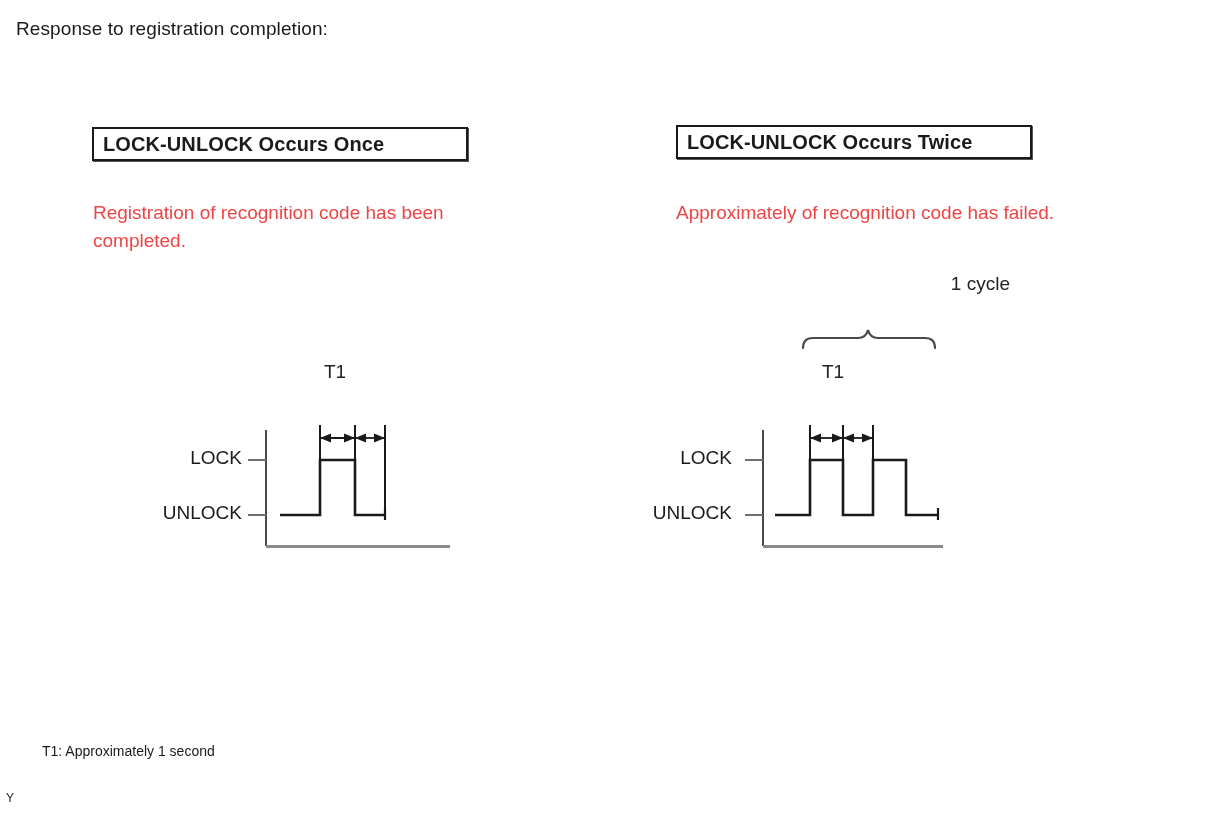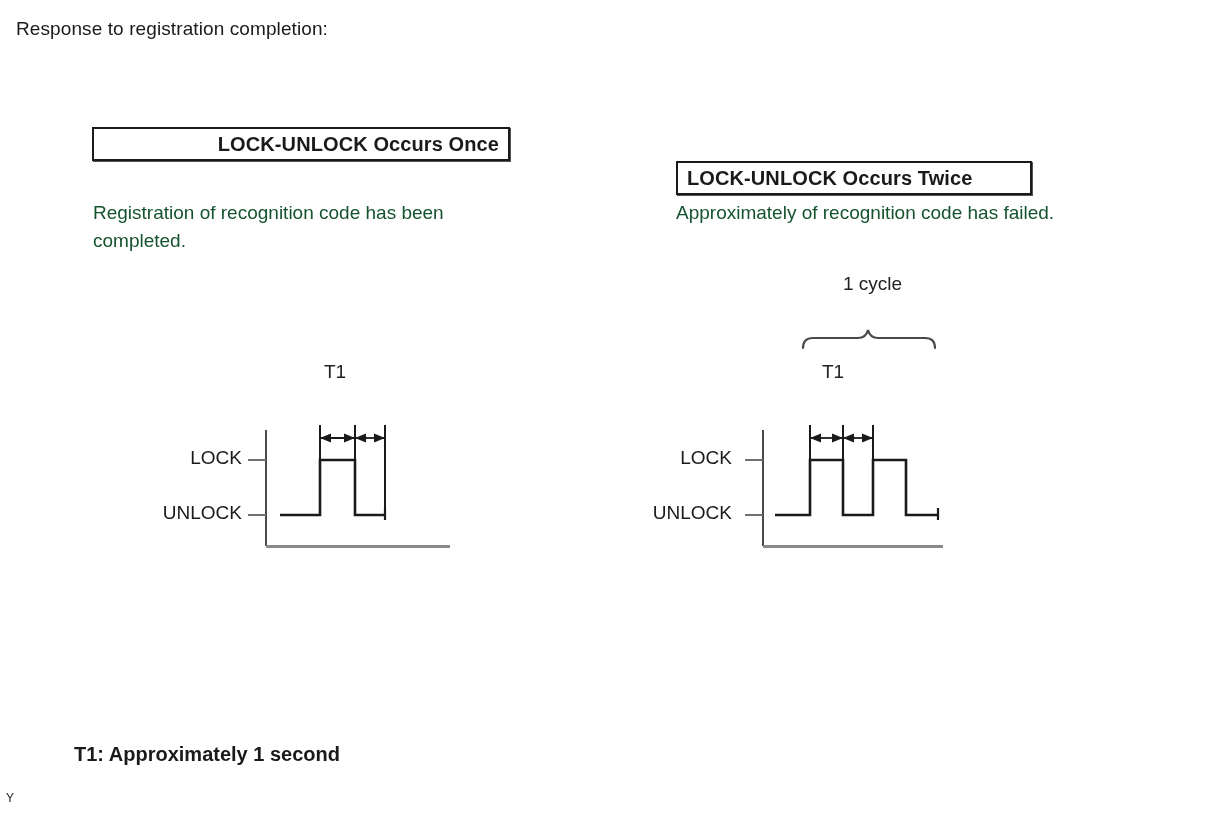--- a/index.html
+++ b/index.html
@@ -39,53 +39,52 @@
   .case-heading-box > span {
     font-size: 20px;
     font-weight: bold;
     white-space: nowrap;
     letter-spacing: 0.1px;
   }
 
   .case-desc {
     font-size: 19px;
     line-height: 28px;
-    color: #14532d;
+    color: #ef4444;
   }
 
   .cycle-label, .t1-label {
     font-size: 19px;
     color: #222;
     white-space: nowrap;
   }
 
   .wave-svg { display: block; }
 
   #footnote {
     left: 42px;
     top: 743px;
-    font-size: 20px;
-    font-weight: bold;
+    font-size: 14px;
+    font-weight: normal;
     white-space: nowrap;
-    margin-left: 32px;
   }
   #corner-mark {
     left: 6px;
     top: 791px;
     font-size: 12px;
     color: #222;
     white-space: nowrap;
   }
 </style>
 </head>
 <body>
 
 <div class="abs" id="page-title">Response to registration completion:</div>
 
-<div class="abs case-heading-box" style="left:92px; top:127px; width:418px; height:34px;justify-content:flex-end;">
+<div class="abs case-heading-box" style="left:92px; top:127px; width:376px; height:34px;">
   <span>LOCK-UNLOCK Occurs Once</span>
 </div>
 
 <div class="abs case-desc" style="left:93px; top:199px; width:390px;">Registration of recognition code has been completed.</div>
 
 <div class="abs t1-label" style="left:297px; top:361px; width:76px; text-align:center;">T1</div>
 
 <div class="abs" style="left:120px; top:425px;">
   <svg class="wave-svg" width="350" height="135" viewBox="0 0 350 135">
 
@@ -117,27 +116,27 @@
     </g>
 
     <polyline points="160,90 200,90 200,35 235,35 235,90 265,90" fill="none" stroke="#1a1a1a" stroke-width="2.6" stroke-linejoin="miter" stroke-linecap="butt"></polyline>
     <line x1="265" y1="83" x2="265" y2="95" stroke="#1a1a1a" stroke-width="2.2"></line>
   </svg>
 </div>
 
 <div class="abs" style="left:168px; top:447px; width:74px; text-align:right; font-size:19px;">LOCK</div>
 <div class="abs" style="left:128px; top:502px; width:114px; text-align:right; font-size:19px;">UNLOCK</div>
 
-<div class="abs case-heading-box" style="left:676px; top:125px; width:356px; height:34px;margin-top:36px;">
+<div class="abs case-heading-box" style="left:676px; top:125px; width:356px; height:34px;">
   <span>LOCK-UNLOCK Occurs Twice</span>
 </div>
 
 <div class="abs case-desc" style="left:676px; top:199px; width:470px;">Approximately of recognition code has failed.</div>
 
-<div class="abs cycle-label" style="left:735px; top:273px; width:275px; text-align:center;">1 cycle</div>
+<div class="abs cycle-label" style="left:735px; top:273px; width:275px; text-align:right;">1 cycle</div>
 
 <div class="abs" style="left:798px; top:322px;">
   <svg width="150" height="32" viewBox="0 0 150 32">
     <path d="M 5,26 Q 5,16 15,16 L 60,16 Q 68,16 70,8 Q 72,16 80,16 L 127,16 Q 137,16 137,26" fill="none" stroke="#4a4a4a" stroke-width="2.2" stroke-linecap="round"></path>
   </svg>
 </div>
 
 <div class="abs t1-label" style="left:795px; top:361px; width:76px; text-align:center;">T1</div>
 
 <div class="abs" style="left:610px; top:425px;">

